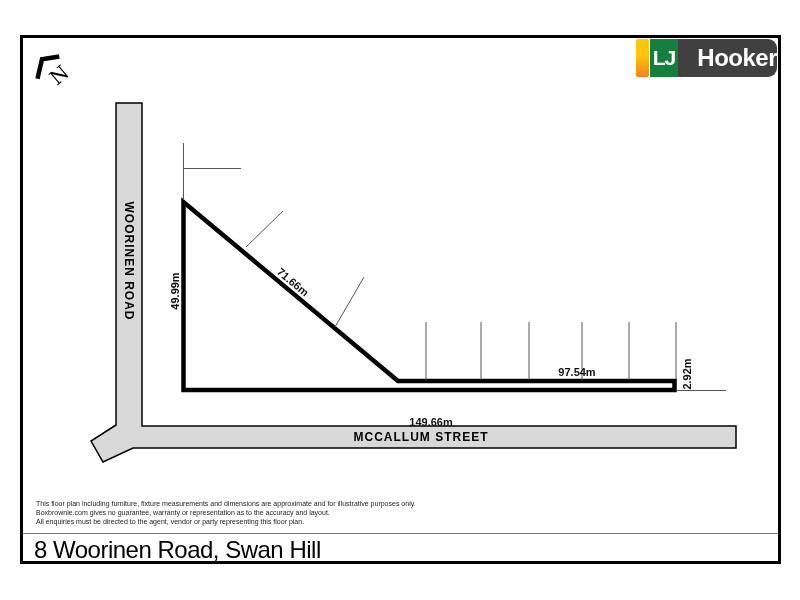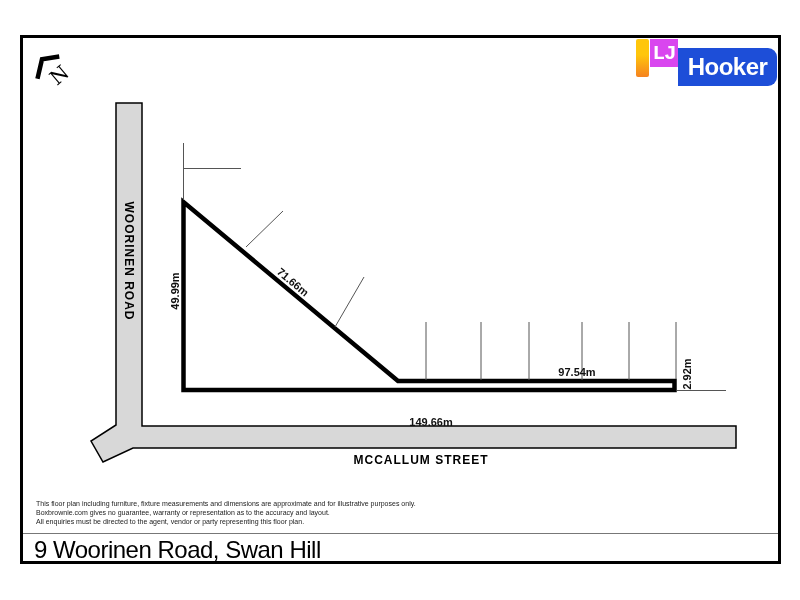--- a/index.html
+++ b/index.html
@@ -20,27 +20,27 @@
   .north { position:absolute; left:26px; top:45px; width:50px; height:50px;
            transform:rotate(-40deg); display:flex; flex-direction:column;
            align-items:center; justify-content:center; }
   .north-n { font-family:"DejaVu Serif", serif; font-size:20px; line-height:18px;
              color:#000; margin-left:6px; margin-top:-1px; }
 
   
   .logo { position:absolute; left:636px; top:39px; height:38px; display:flex; }
   .logo-stripe { width:13px; height:38px; margin-right:1px; border-radius:2px;
                  background:linear-gradient(to bottom,#FFC60B 0%,#FFC60B 42%,#F58220 100%); }
-  .logo-lj { width:28px; height:28px; background:#d946ef; color:#fff;
+  .logo-lj { width:28px; height:38px; background:#15803d; color:#fff;
              display:flex; align-items:center; justify-content:center;
-             font-weight:bold; font-size:21px; letter-spacing:-1px;font-family:Liberation Mono, monospace; }
-  .logo-hooker { width:99px; height:38px; background:#1d4ed8; color:#fff;
+             font-weight:bold; font-size:21px; letter-spacing:-1px; }
+  .logo-hooker { width:99px; height:38px; background:#404040; color:#fff;
                  border-radius:0 9px 9px 0; display:flex; align-items:center;
-                 justify-content:center; font-weight:bold; font-size:24px;
-                 letter-spacing:-0.5px;margin-top:9px; }
+                 justify-content:flex-end; font-weight:bold; font-size:24px;
+                 letter-spacing:-0.5px; }
 
   
   .divider { position:absolute; left:23px; top:533px; width:755px; height:1px;
              background:#777; }
   .disclaimer { position:absolute; left:36px; top:499px; font-size:7px;
                 line-height:9px; color:#222; }
   .address { position:absolute; left:34px; top:536px; font-size:24px;
              letter-spacing:-0.5px; color:#000; }
 </style>
 </head>
@@ -65,21 +65,21 @@
       <line x1="481" y1="322" x2="481" y2="380"></line>
       <line x1="529" y1="322" x2="529" y2="380"></line>
       <line x1="582" y1="322" x2="582" y2="380"></line>
       <line x1="629" y1="322" x2="629" y2="380"></line>
       <line x1="676" y1="322" x2="676" y2="379"></line>
       <line x1="677" y1="390.5" x2="726" y2="390.5"></line>
     </g>
   </svg>
 
   <div class="lbl street" style="left:129px; top:261px; --r:90deg;">WOORINEN ROAD</div>
-  <div class="lbl street" style="left:421px; top:437px;margin-top:23px;">MCCALLUM STREET</div>
+  <div class="lbl street" style="left:421px; top:437px;">MCCALLUM STREET</div>
 
   <div class="lbl" style="left:175px; top:291px; --r:-90deg;">49.99m</div>
   <div class="lbl" style="left:293px; top:282px; --r:40deg;">71.66m</div>
   <div class="lbl" style="left:550px; top:372px;margin-left:27px;">97.54m</div>
   <div class="lbl" style="left:431px; top:402px;margin-top:20px;">149.66m</div>
   <div class="lbl" style="left:687px; top:374px; --r:-90deg;">2.92m</div>
 
   <div class="north">
     <svg width="36" height="18" viewBox="0 0 36 18">
       <polyline points="2,15 18,3 33,12" fill="none" stroke="#000" stroke-width="4.5" stroke-linejoin="miter"></polyline>
@@ -96,15 +96,15 @@
       <span>Hooker</span>
     </div>
   </div>
 
   <div class="disclaimer">
     <div>This floor plan including furniture, fixture measurements and dimensions are approximate and for illustrative purposes only.</div>
     <div>Boxbrownie.com gives no guarantee, warranty or representation as to the accuracy and layout.</div>
     <div>All enquiries must be directed to the agent, vendor or party representing this floor plan.</div>
   </div>
   <div class="divider"></div>
-  <div class="address">9 Woorinen Road, Swan Hill</div>
+  <div class="address">8 Woorinen Road, Swan Hill</div>
 
 </div>
 
 </body></html>

